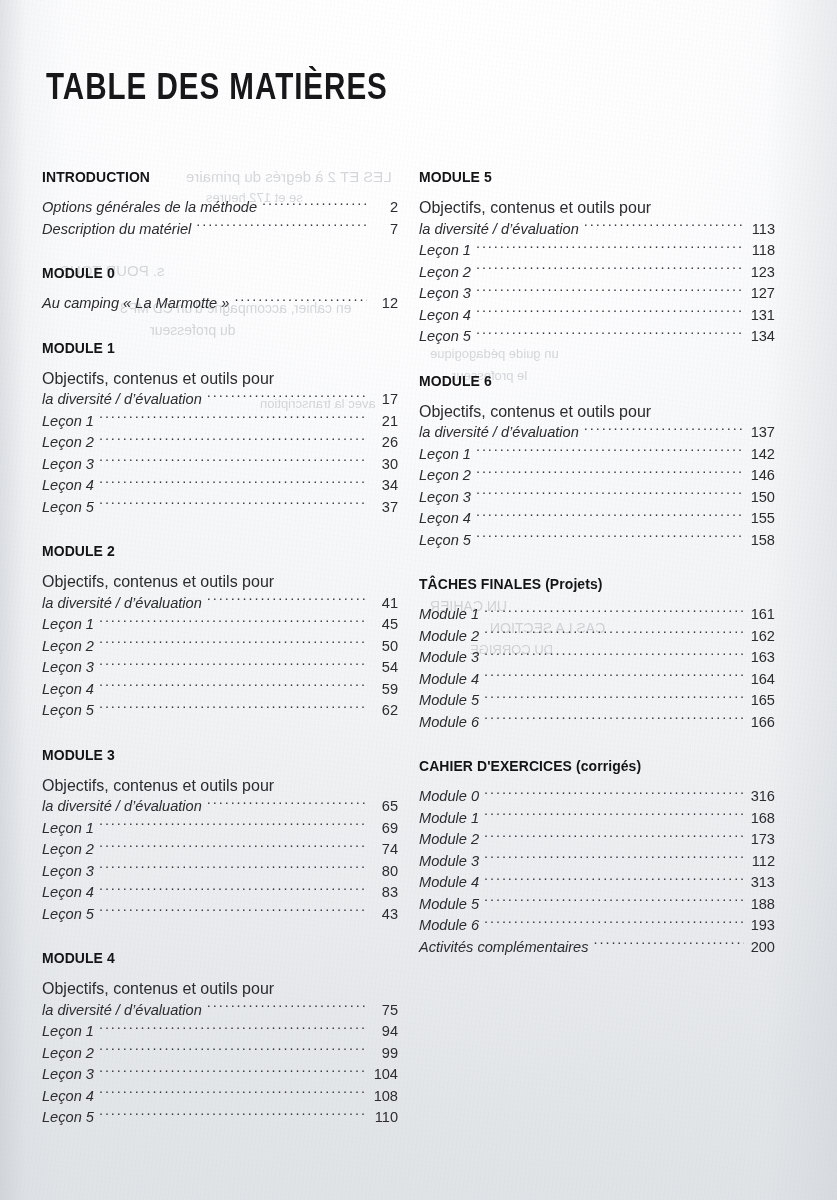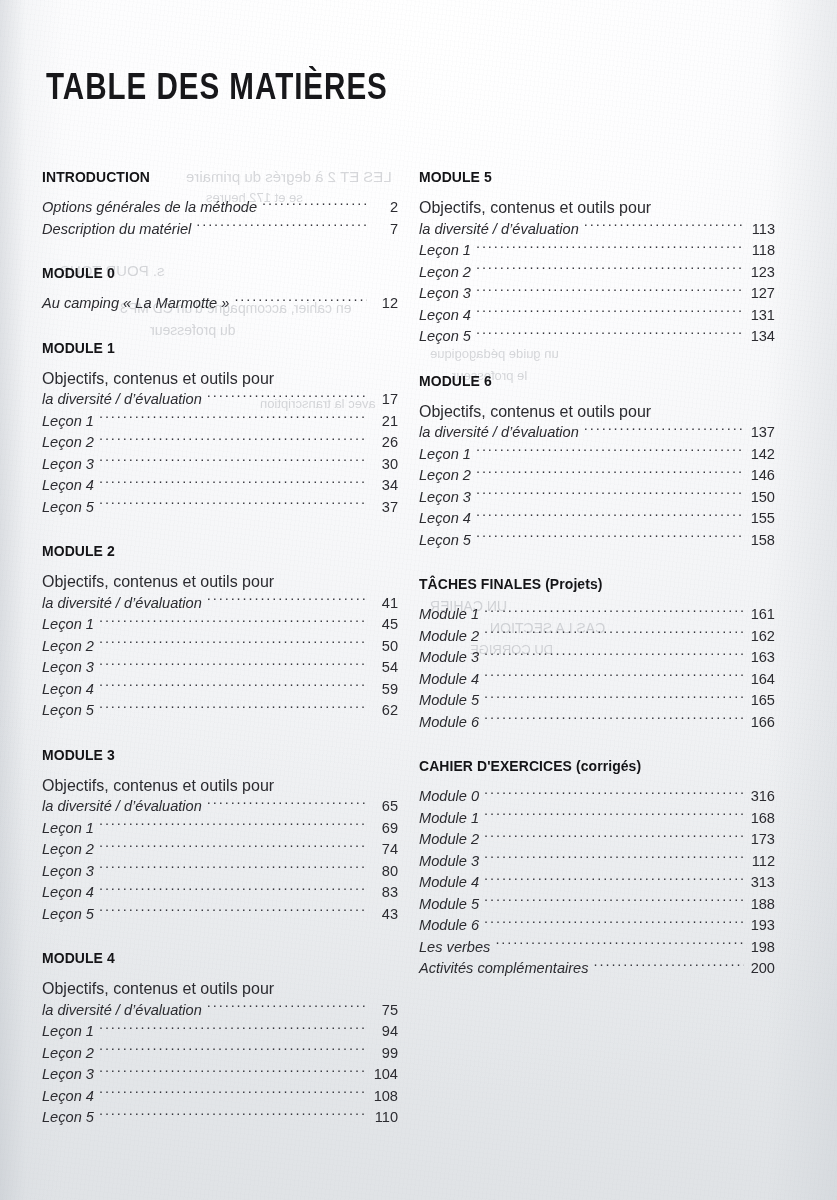--- a/index.html
+++ b/index.html
@@ -473,25 +473,20 @@
               <span class="entry-label">Module 5</span>
               <span class="entry-leader"></span>
               <span class="entry-page">188</span>
             </div>
             <div class="entry">
               <span class="entry-label">Module 6</span>
               <span class="entry-leader"></span>
               <span class="entry-page">193</span>
             </div>
             <div class="entry">
-              <span class="entry-label">Les verbes</span>
-              <span class="entry-leader"></span>
-              <span class="entry-page">198</span>
-            </div>
-            <div class="entry">
               <span class="entry-label">Activités complémentaires</span>
               <span class="entry-leader"></span>
               <span class="entry-page">200</span>
             </div>
           </div>
         </div>
       </div>
   </div>
 </div>
 

